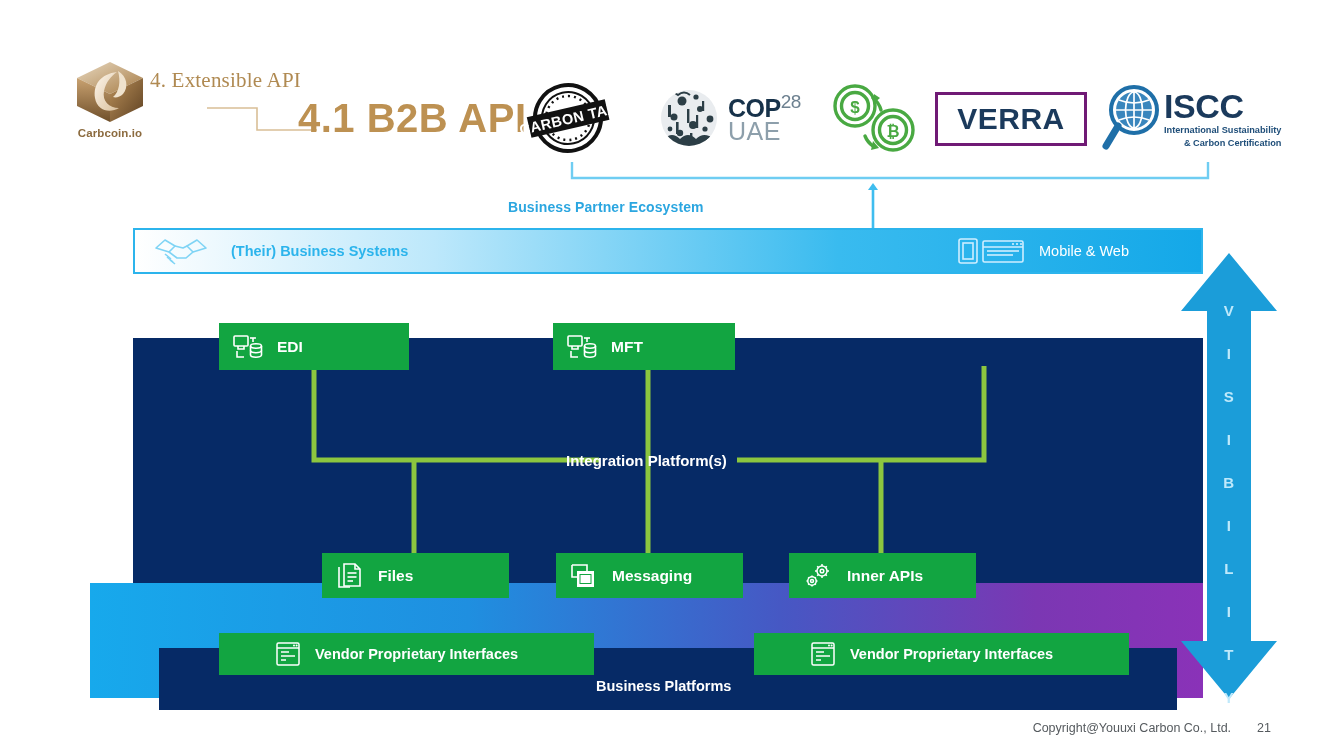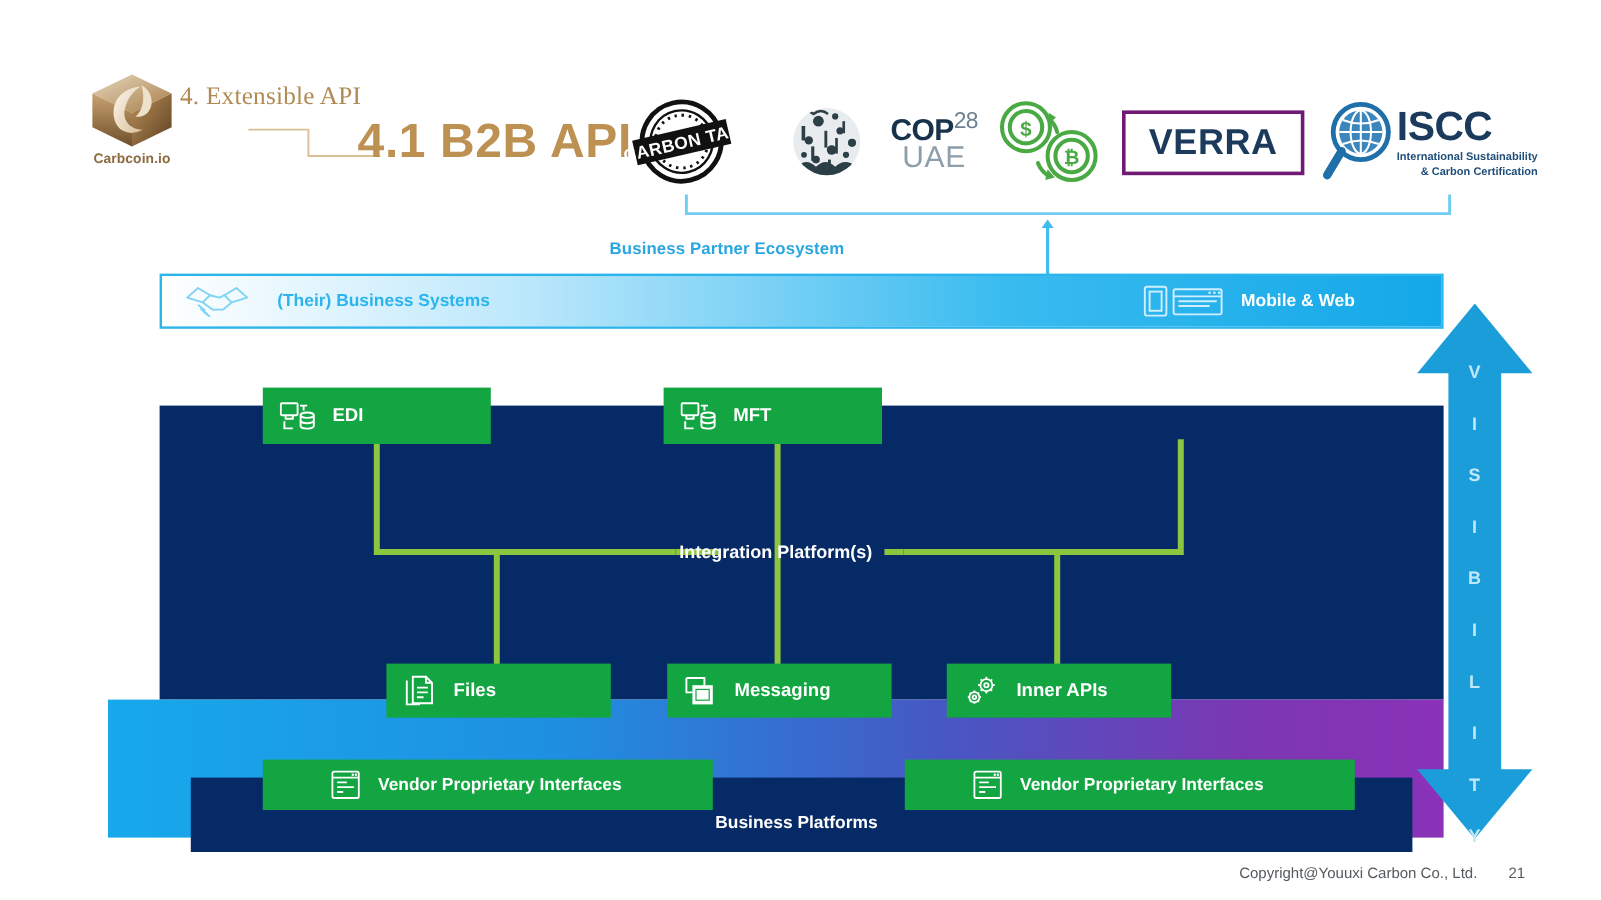--- a/index.html
+++ b/index.html
@@ -35,21 +35,21 @@
     position: absolute; left: 298px; top: 96px;
     font-size: 40px; font-weight: bold; color: #bd9152;
     letter-spacing: .5px; white-space: nowrap;
   }
 
   
   .logo-strip { position: absolute; left: 520px; top: 72px; height: 92px; }
   .logo-item { position: absolute; top: 0; }
 
   .stamp { left: 0px; top: 10px; width: 96px; height: 72px; }
-  .cop { left: 140px; top: 14px; width: 160px; height: 64px; display:flex; align-items:center; gap:24px;text-align:center;}
+  .cop { left: 140px; top: 14px; width: 160px; height: 64px; display:flex; align-items:center; gap:10px;}
   .cop-globe { width: 58px; height: 58px; border-radius: 50%; flex: 0 0 auto; }
   .cop-text { line-height: 1; }
   .cop-row1 { font-size: 25px; font-weight: bold; color: #17324a; letter-spacing:-.5px;}
   .cop-row1 sup { font-size: 19px; font-weight: 300; color:#6d8190; vertical-align: super; }
   .cop-row2 { font-size: 25px; font-weight: 300; color: #8d9fab; letter-spacing: .5px; margin-top:-3px;}
 
   .coinx { left: 305px; top: 8px; width: 100px; height: 76px; }
   .verra {
     left: 415px; top: 20px; width: 152px; height: 54px;
     border: 3px solid #701a75; display: flex; align-items: center; justify-content: center;
@@ -77,21 +77,21 @@
     background: linear-gradient(to right, #ffffff 0%, #bde8fb 28%, #39bbef 66%, #14a8e8 100%);
     border: 2.5px solid #2cb4ec;
     display: flex; align-items: center;
   }
   .bp-hand { margin-left: 18px; width: 56px; height: 30px; }
   .bp-left-txt {
     margin-left: 22px; font-size: 14.5px; font-weight: bold; color: #2cb4ec;
   }
   .bp-right { margin-left: auto; display: flex; align-items: center; margin-right: 72px; }
   .bp-dev { width: 68px; height: 28px; }
-  .bp-right-txt { margin-left: 14px; font-size: 14.5px; font-weight: bold; color: #ffffff; }
+  .bp-right-txt { margin-left: 14px; font-size: 14.5px; font-weight: normal; color: #ffffff; }
 
   
   .navy {
     position: absolute; left: 133px; top: 338px; width: 1070px; height: 245px;
     background: #062a66;
   }
   .navy-lower {
     position: absolute; left: 159px; top: 648px; width: 1018px; height: 62px;
     background: #062a66;
   }

